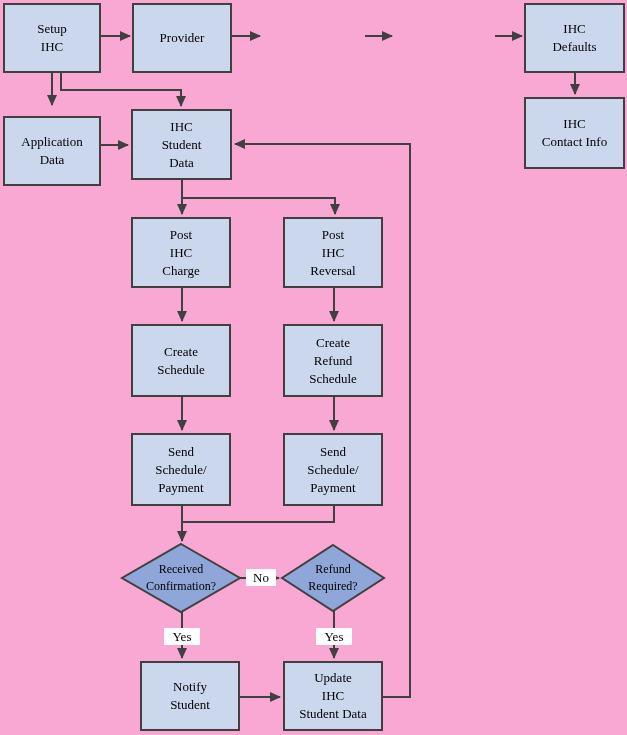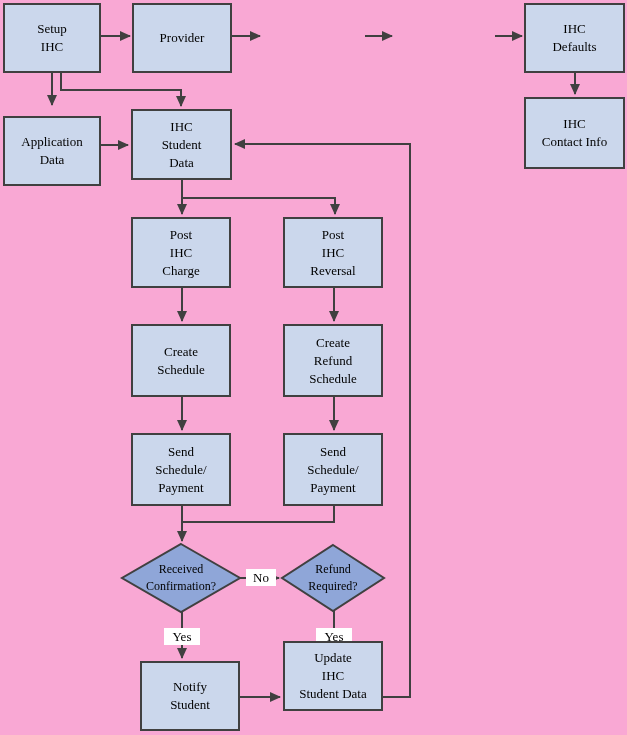--- a/index.html
+++ b/index.html
@@ -123,17 +123,17 @@
 Confirmation?</div>
   <div class="dlabel" style="left:282px;top:545px;width:102px;height:66px">Refund
 Required?</div>
 
   <div class="elabel" style="left:246px;top:569px;width:30px;height:17px">No</div>
   <div class="elabel" style="left:164px;top:628px;width:36px;height:17px">Yes</div>
   <div class="elabel" style="left:316px;top:628px;width:36px;height:17px">Yes</div>
 
   <div class="node" style="left:140px;top:661px;width:100px;height:70px">Notify
 Student</div>
-  <div class="node" style="left:283px;top:641px;width:100px;height:70px">Update
+  <div class="node" style="left:283px;top:661px;width:100px;height:70px">Update
 IHC
 Student Data</div>
 
 </div>
 
 </body></html>

